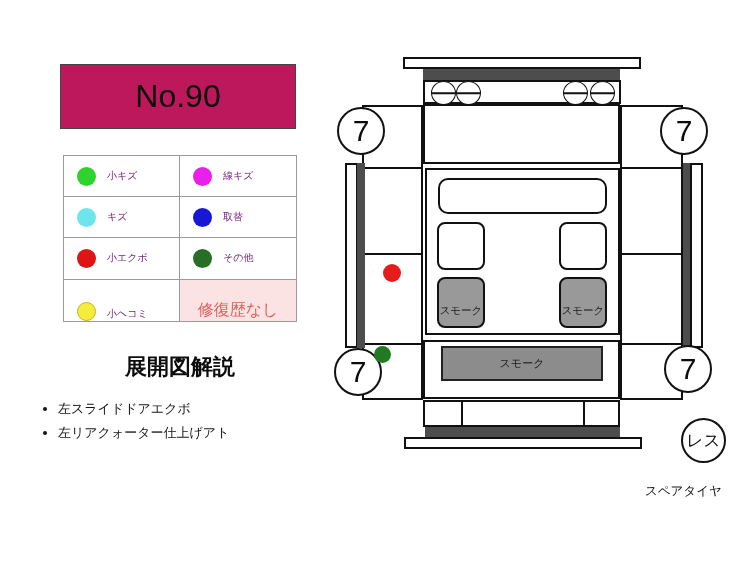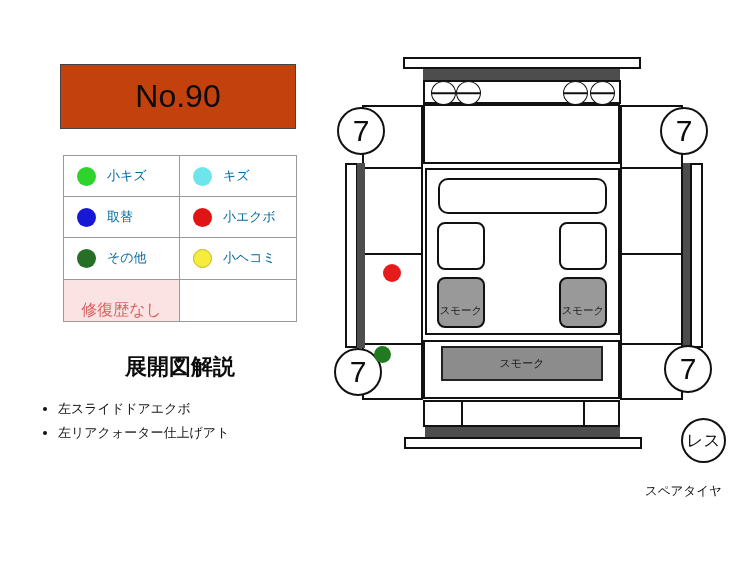--- a/index.html
+++ b/index.html
@@ -6,32 +6,32 @@
   body{
     width:750px;height:562px;position:relative;overflow:hidden;
     background:#ffffff;color:#111;
     font-family:"Liberation Sans","DejaVu Sans",sans-serif;
   }
   .abs{position:absolute;box-sizing:border-box;}
 
   
   .no-box{
     left:60px;top:64px;width:236px;height:65px;
-    border:1.5px solid #444;background:#c2410c;
+    border:1.5px solid #444;background:#be185d;
     display:flex;align-items:center;justify-content:center;
     font-size:32px;color:#0c0c0c;
   }
   .legend{
     left:63px;top:155px;width:234px;height:167px;
     border:1px solid #9a9a9a;background:#fff;
     display:grid;grid-template-columns:116px 116px;grid-auto-rows:41.2px;
   }
   .lcell{
     display:flex;align-items:center;gap:11px;padding-left:13px;
-    font-size:13px;color:#0369a1;box-sizing:border-box;
+    font-size:10px;color:#701a75;box-sizing:border-box;
     border-right:1px solid #9a9a9a;border-bottom:1px solid #9a9a9a;
   }
   .lcell:nth-child(even){border-right:none;}
   .lcell:nth-child(7),.lcell:nth-child(8){border-bottom:none;align-items:flex-end;}
   .dot{width:17px;height:17px;border-radius:50%;flex:0 0 auto;border:1px solid transparent;}
   .dot.yellow{border-color:#c9b713;}
   .repair-cell{justify-content:center;padding-left:0;font-size:16px;}
 
   .notes-title{
     left:63px;top:352px;width:234px;text-align:center;
@@ -83,20 +83,24 @@
 <body>
 
 <div class="abs no-box">
   <span>No.90</span>
 </div>
 
 <div class="abs legend">
   <div class="lcell">
     <span class="dot" style="background-color: rgb(46, 211, 46);"></span>
     <span>小キズ</span>
+  </div>
+  <div class="lcell">
+    <span class="dot" style="background-color: rgb(234, 31, 234);"></span>
+    <span>線キズ</span>
   </div>
   <div class="lcell">
     <span class="dot" style="background-color: rgb(110, 229, 234);"></span>
     <span>キズ</span>
   </div>
   <div class="lcell">
     <span class="dot" style="background-color: rgb(23, 23, 214);"></span>
     <span>取替</span>
   </div>
   <div class="lcell">

